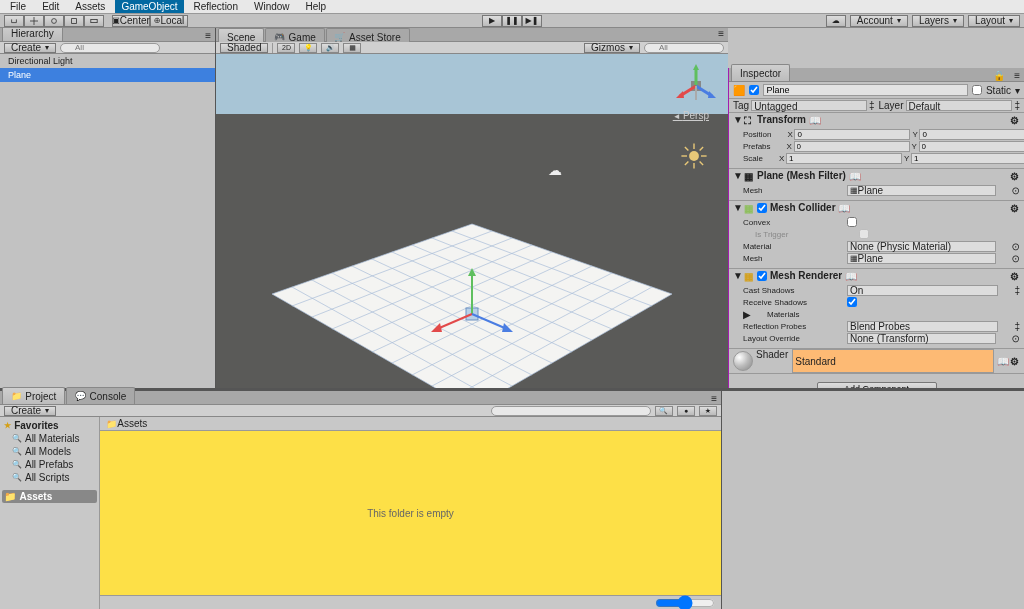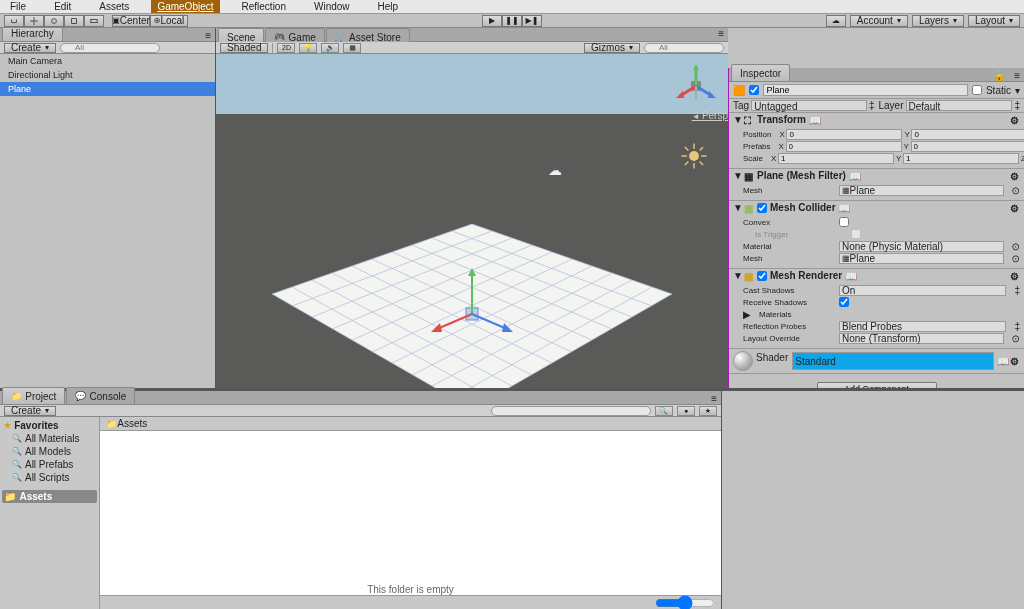--- a/index.html
+++ b/index.html
@@ -1,19 +1,19 @@
 <!DOCTYPE html>
 <html><head>
 <meta charset="utf-8">
 <style>
 * { margin: 0; padding: 0; box-sizing: border-box; font-family: Arial, sans-serif; font-size: 10px; }
 body { width: 1024px; height: 609px; background: #c2c2c2; overflow: hidden; color: #222; }
-.menubar { height: 14px; background: #e8e8e8; display: flex; align-items: center; padding: 0 4px; gap: 16px; border-bottom: 1px solid #999; }
+.menubar { height: 14px; background: #e8e8e8; display: flex; align-items: center; padding: 0 4px; gap: 4px; border-bottom: 1px solid #999; }
 .menubar span { padding: 1px 6px; cursor: pointer; }
-.menubar span.active { background: #a16207; color: #fff; text-decoration: underline; }
+.menubar span.active { background: #0369a1; color: #fff; }
 .toolbar { height: 14px; background: #c2c2c2; display: flex; align-items: center; padding: 0 4px; border-bottom: 1px solid #888; position: relative; }
 .tb-group { display: flex; height: 12px; }
 .tb-btn { width: 20px; height: 12px; background: linear-gradient(#ddd,#bbb); border: 1px solid #777; display: flex; align-items: center; justify-content: center; cursor: pointer; font-size: 8px; }
 .tb-btn.wide { width: 38px; font-size: 8px; }
 .tb-center { position: absolute; left: 50%; transform: translateX(-50%); display: flex; }
 .tb-right { margin-left: auto; display: flex; gap: 4px; align-items: center; }
 .dd-btn { height: 12px; padding: 0 6px; background: linear-gradient(#ddd,#bbb); border: 1px solid #777; display: flex; align-items: center; gap: 4px; cursor: pointer; font-size: 8px; }
 .main { display: flex; height: 360px; }
 .panel { display: flex; flex-direction: column; background: #c2c2c2; }
 .panel-tab-row { height: 14px; display: flex; align-items: flex-end; background: #a8a8a8; border-bottom: 1px solid #888; padding-left: 2px; gap: 1px; }
@@ -37,48 +37,48 @@
 .insp-row-labels { display: flex; padding: 1px 4px; gap: 4px; border-bottom: 1px solid #999; font-size: 8px; }
 .insp-row-labels .half { flex: 1; display: flex; align-items: center; gap: 2px; }
 .insp-row-labels select, .ddish { flex: 1; height: 11px; background: #d8d8d8; border: 1px solid #999; font-size: 8px; }
 .comp { border-bottom: 1px solid #999; }
 .comp-head { height: 13px; display: flex; align-items: center; padding: 0 4px; gap: 3px; background: #c2c2c2; font-weight: bold; font-size: 9px; }
 .comp-head .foldout { width: 8px; cursor: pointer; }
 .comp-head .cicon { width: 10px; height: 10px; display: inline-block; }
 .comp-head .gear { margin-left: auto; width: 10px; height: 10px; cursor: pointer; }
 .comp-head .help { width: 10px; height: 10px; cursor: pointer; }
 .comp-body { padding: 2px 4px 4px 14px; }
-.prop { display: flex; align-items: center; height: 12px; gap: 8px; }
+.prop { display: flex; align-items: center; height: 12px; gap: 16px; }
 .prop .lbl { width: 88px; font-size: 8px; }
 .xyz { display: flex; gap: 2px; flex: 1; }
 .xyz .ax { display: flex; align-items: center; gap: 1px; flex: 1; }
 .xyz .ax span { font-size: 8px; width: 6px; }
 .xyz .ax input, .prop input[type=text].wide, .ddval { flex: 1; height: 11px; background: #ddd; border: 1px solid #999; font-size: 8px; padding: 0 2px; }
 .ddval { display: flex; align-items: center; }
 .chk { width: 10px; height: 10px; }
 .add-comp { width: 120px; height: 14px; margin: 8px auto; display: block; background: linear-gradient(#ddd,#bbb); border: 1px solid #777; border-radius: 2px; font-size: 9px; cursor: pointer; }
 .bottom { height: 221px; display: flex; border-top: 3px solid #555; }
 .project { width: 722px; border-right: 1px solid #555; display: flex; flex-direction: column; }
 .project-body { flex: 1; display: flex; }
 .proj-tree { width: 100px; border-right: 1px solid #999; background: #c8c8c8; padding: 2px; font-size: 9px; }
 .tree-item { padding: 1px 2px 1px 10px; cursor: pointer; display: flex; align-items: center; gap: 3px; }
 .tree-item.bold { font-weight: bold; padding-left: 2px; }
 .tree-item.sel { background: #888; color: #fff; border-radius: 2px; }
 .star { color: #d4a017; font-size: 8px; }
 .proj-content { flex: 1; display: flex; flex-direction: column; }
 .proj-breadcrumb { height: 14px; border-bottom: 1px solid #999; padding: 0 6px; display: flex; align-items: center; font-size: 9px; background: #c8c8c8; }
-.proj-area { flex: 1; background: #ffffff; display: flex; align-items: flex-end; justify-content: center; color: #666; font-size: 9px; }
+.proj-area { flex: 1; background: #fde047; display: flex; align-items: center; justify-content: center; color: #666; font-size: 9px; }
 .proj-footer { height: 14px; border-top: 1px solid #999; background: #c8c8c8; display: flex; align-items: center; justify-content: flex-end; padding: 0 6px; }
 .slider { width: 60px; height: 10px; }
 .bottom-right { flex: 1; background: #c2c2c2; }
 .plane-3d { position: absolute; left: 50%; top: 48%; transform: translateX(-50%); }
 .sun { position: absolute; left: 464px; top: 88px; width: 28px; height: 28px; }
 .cloud { position: absolute; left: 332px; top: 108px; color: #eee; font-size: 14px; }
 .gizmo-orient { position: absolute; right: 10px; top: 10px; width: 44px; height: 44px; }
-.persp-lbl { position: absolute; right: 0; top: 56px; font-size: 8px; color: #ccc; text-decoration: underline; }
+.persp-lbl { position: absolute; right: 19px; top: 56px; font-size: 8px; color: #ccc; text-decoration: underline; }
 .mini-icon { width: 8px; height: 8px; }
 .proj-tabrow { height: 14px; display: flex; align-items: flex-end; background: #a8a8a8; padding-left: 2px; gap: 1px; border-bottom: 1px solid #888; }
 .proj-toolbar { height: 12px; background: #d0d0d0; border-bottom: 1px solid #888; display: flex; align-items: center; padding: 0 4px; gap: 4px; font-size: 8px; }
 .proj-toolbar .spacer { flex: 1; }
 .proj-toolbar input { width: 160px; height: 10px; border-radius: 5px; border: 1px solid #999; background: #e8e8e8; font-size: 8px; padding: 0 4px; }
 .mat-sphere { width: 20px; height: 20px; border-radius: 50%; background: radial-gradient(circle at 30% 30%, #fff, #bbb 50%, #888); border: 1px solid #999; }
 .tiny-btn { width: 18px; height: 10px; background: linear-gradient(#ddd,#bbb); border: 1px solid #888; font-size: 7px; display: flex; align-items: center; justify-content: center; cursor: pointer; }
 </style>
 </head>
 <body>
@@ -147,21 +147,20 @@
           <span>Hierarchy</span>
         </div>
       <div style="flex:1"></div>
       <span style="padding:0 4px;cursor:pointer">≡</span>
     </div>
     <div class="ctx-row">
       <span class="dd-btn" style="height:10px"><span>Create</span> ▾</span>
       <input class="search-mini" placeholder="All" style="">
     </div>
     <div class="hierarchy-list">
-      <div class="h-item">Main Camera</div>
       <div class="h-item">Directional Light</div>
       <div class="h-item sel">Plane</div>
     </div>
   </div>
 
   <div class="panel center">
     <div class="center-tabs">
       <div class="tab">
           <span>Scene</span>
         </div>
@@ -423,21 +422,21 @@
             </div>
         </div>
       </div>
 
       <div class="comp">
         <div class="comp-head" style="height:24px">
           <div class="mat-sphere"></div>
           <div style="display:flex;flex-direction:column;flex:1">
             <div style="display:flex;gap:4px;font-weight:normal;font-size:8px">
                 <span>Shader</span>
-                <div class="ddval" style="height:18px;background:#0ea5e9">
+                <div class="ddval" style="height:24px;background:#fdba74">
                   <span>Standard</span>
                 </div>
               </div>
           </div>
           <span class="help">📖</span>
             <span class="gear">⚙</span>
         </div>
       </div>
 
       <button class="add-comp">Add Component</button>

